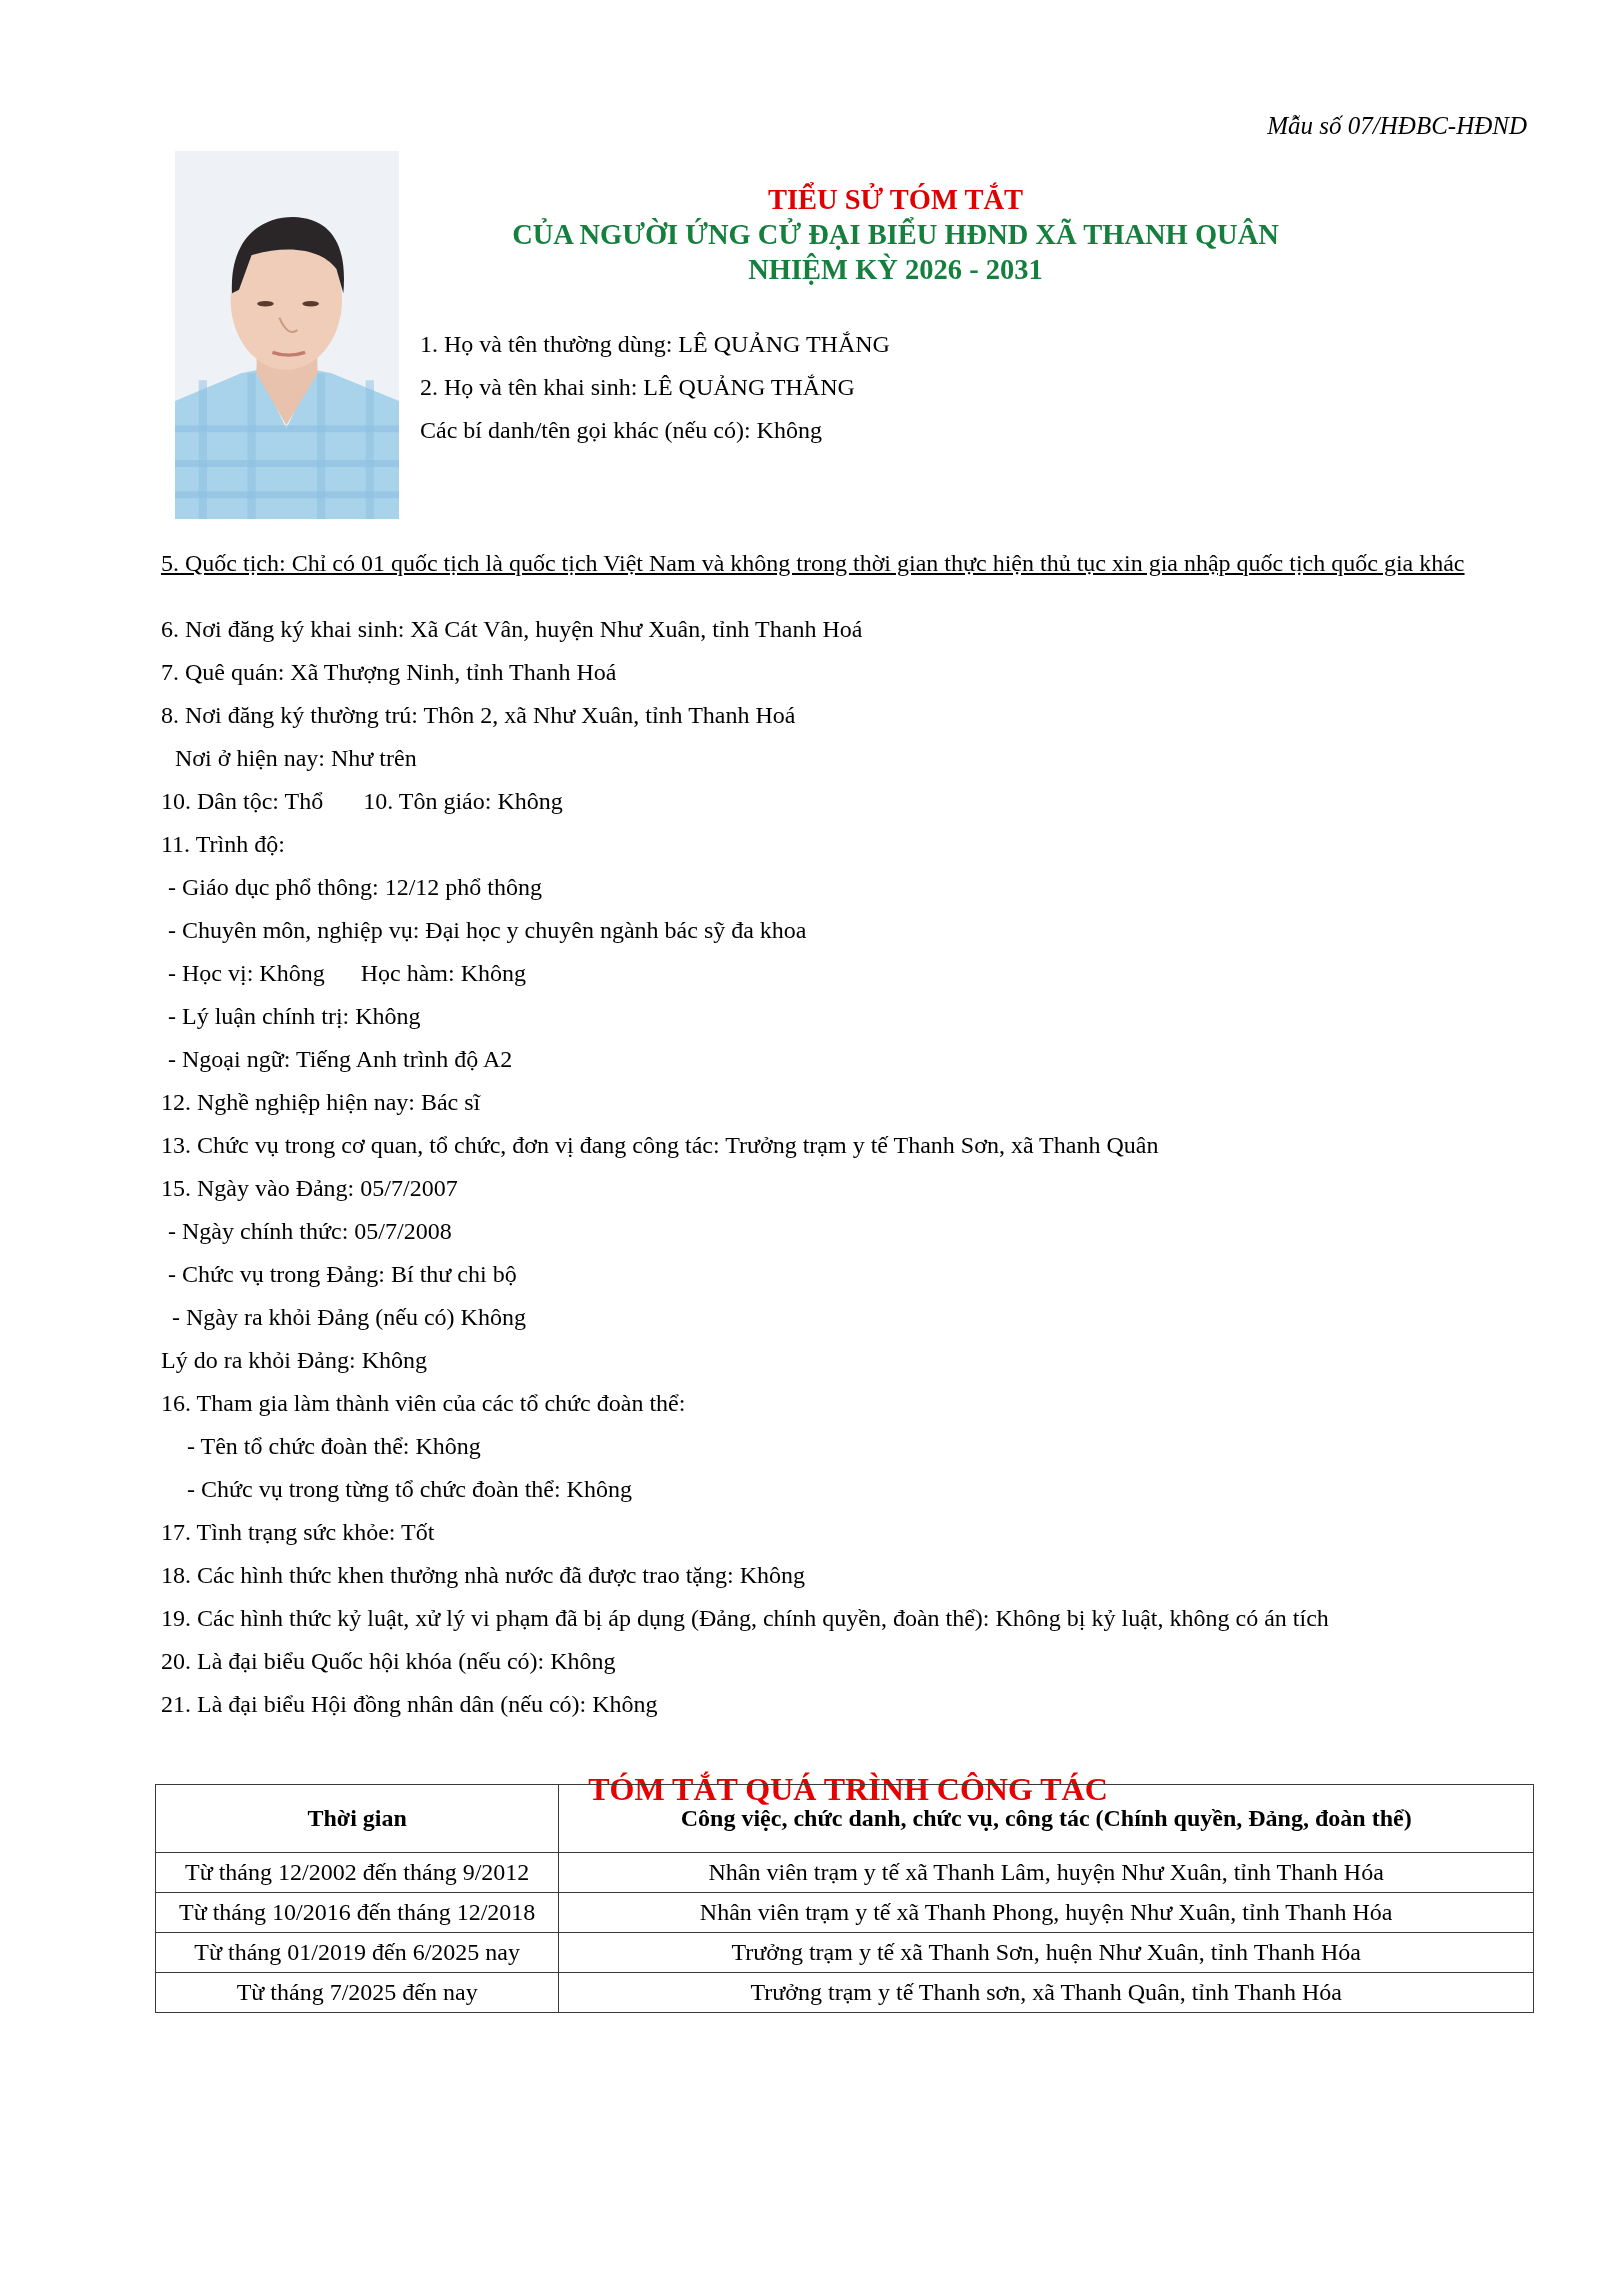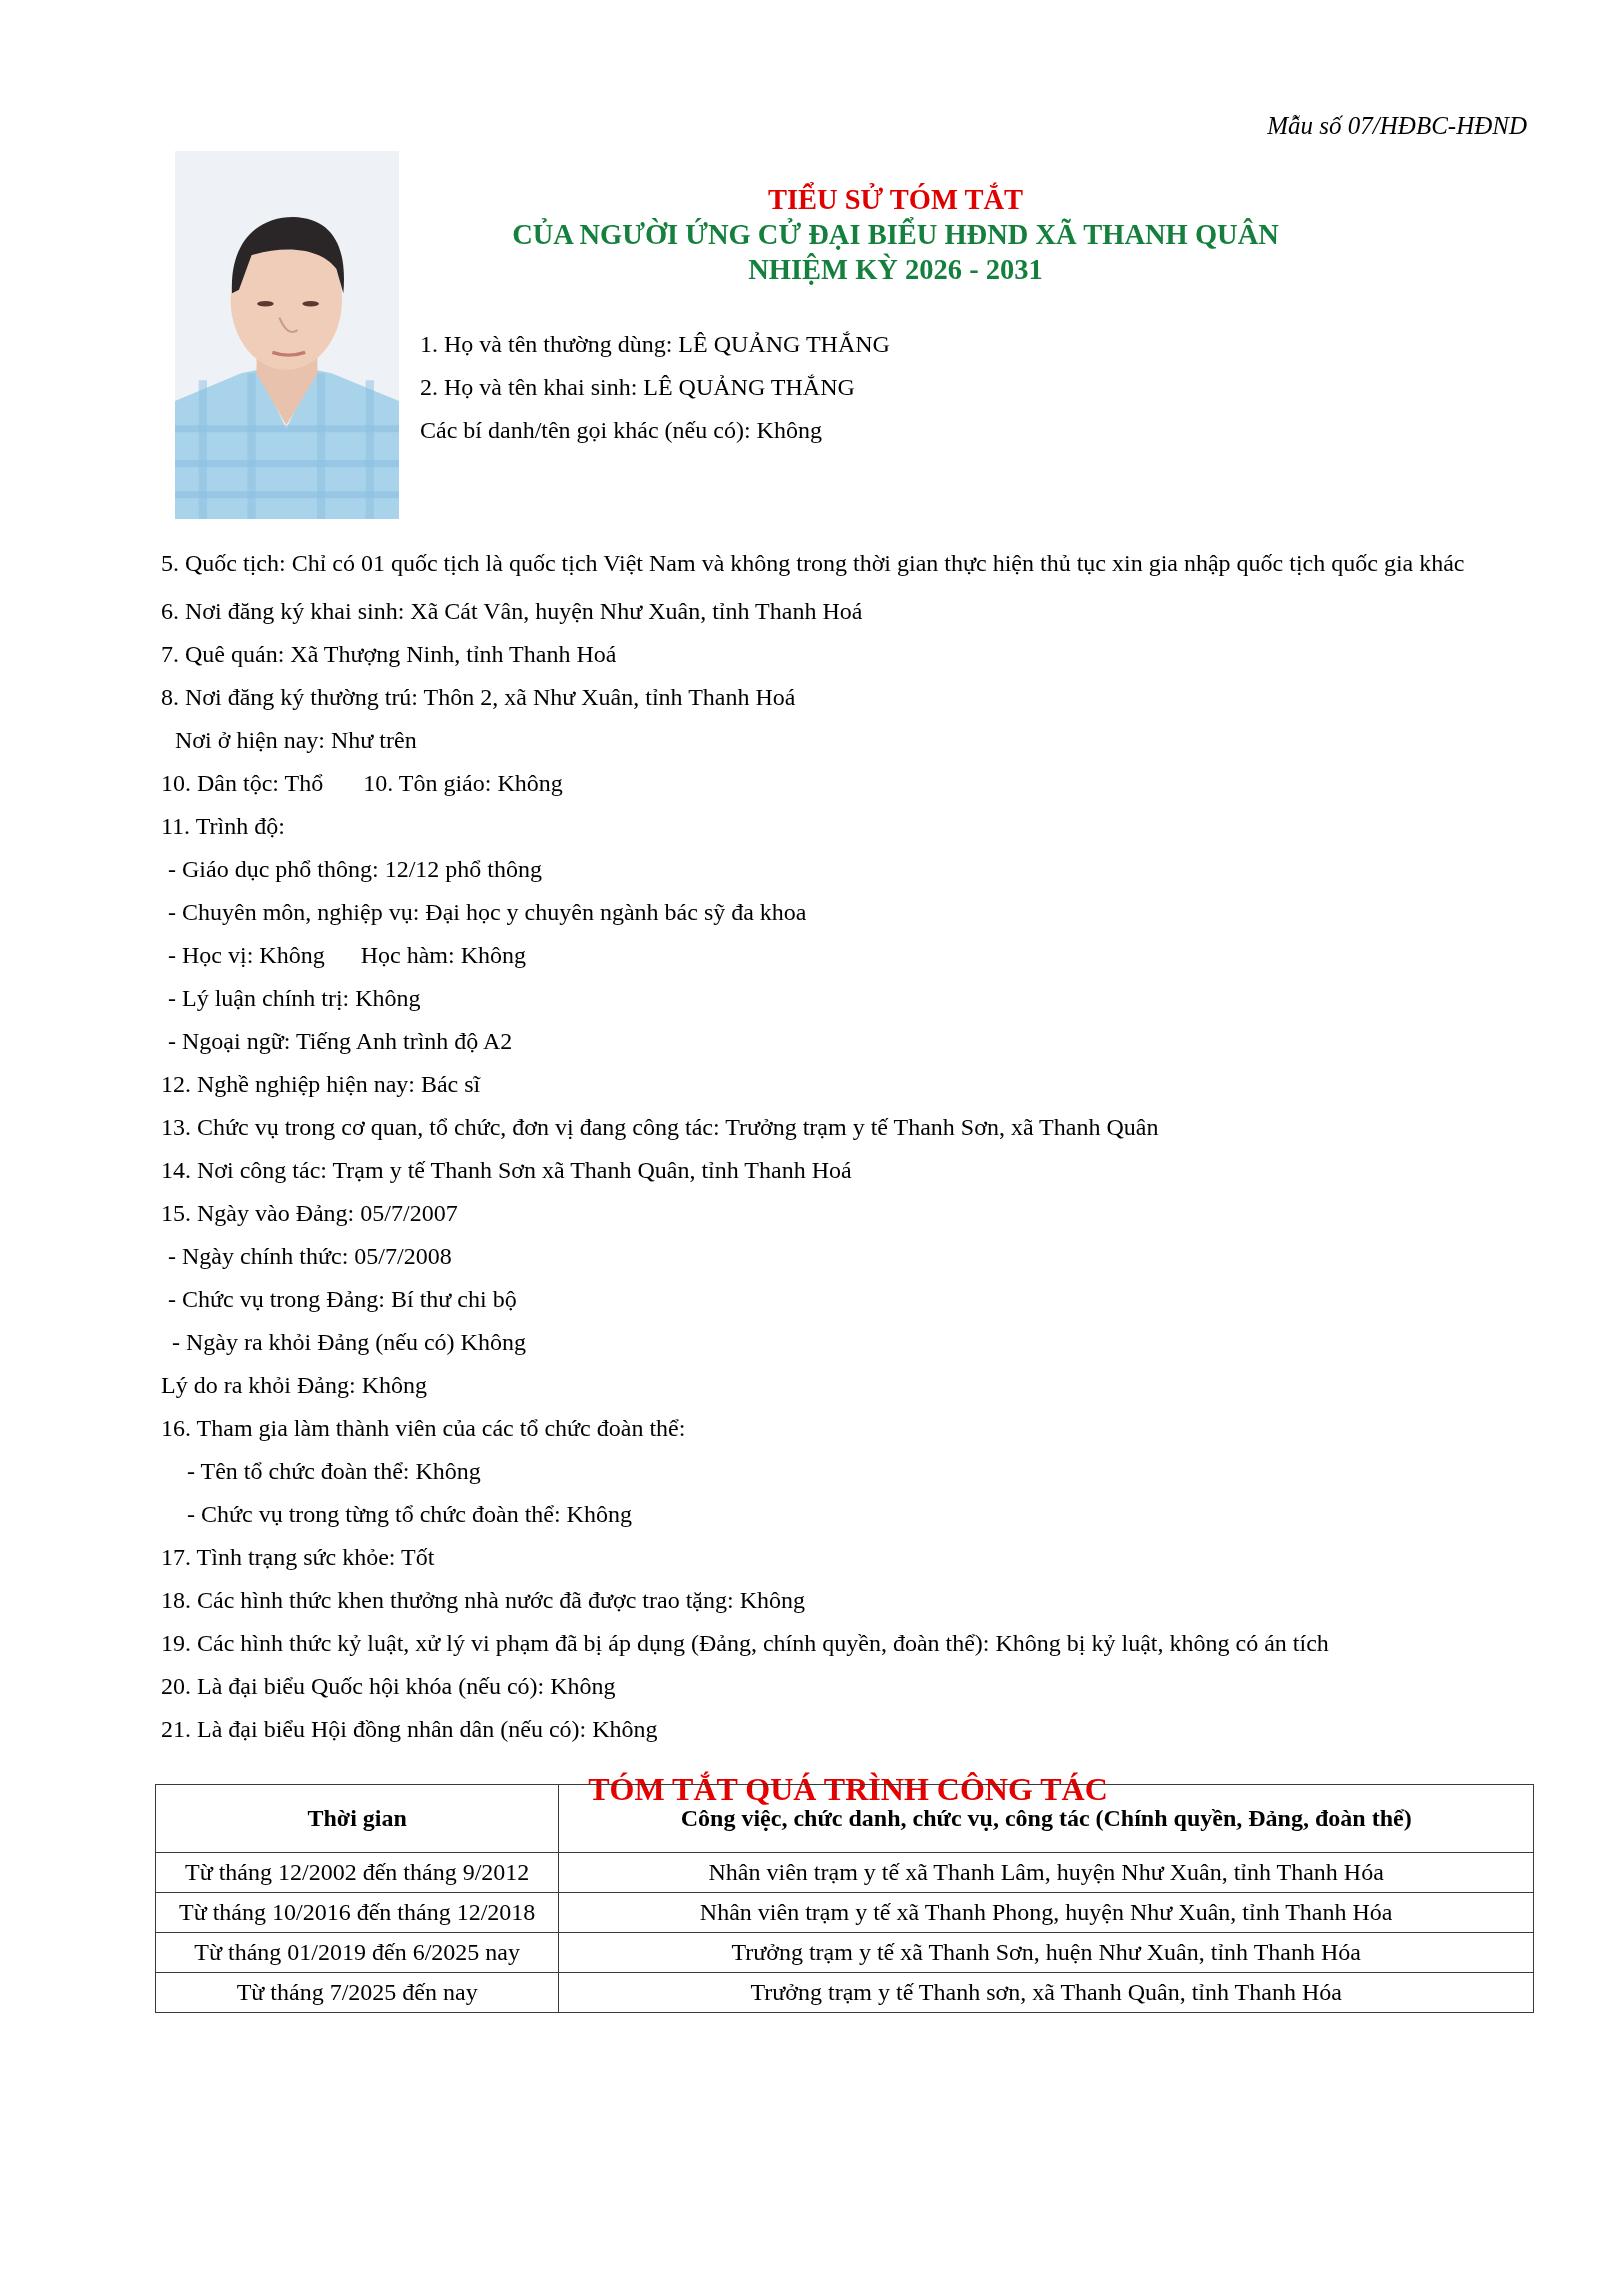--- a/index.html
+++ b/index.html
@@ -29,21 +29,21 @@
   .title-blue { color: #15803d; }
   .intro {
     position: absolute; left: 420px; top: 323px; width: 902px;
     font-size: 24px; line-height: 43px;
   }
   .body {
     position: absolute; left: 161px; top: 547px; width: 1361px;
     font-size: 24px; line-height: 43px;
   }
   .line { white-space: nowrap; }
-  .wrap { white-space: normal; line-height: 32px; margin-bottom: 11px; }
+  .wrap { white-space: normal; line-height: 32px; margin-bottom: 29px; text-decoration: underline; }
   .gap { display: inline-block; }
   .section-title {
     position: absolute; left: 161px; top: 1772px; width: 1374px; text-align: center;
     color: #e60000; font-weight: bold; font-size: 32px; line-height: 35px;
   }
   table.history {
     position: absolute; left: 155px; top: 1784px; width: 1379px;
     border-collapse: collapse; font-size: 24px;
   }
   table.history th, table.history td {
@@ -106,21 +106,20 @@
   <div class="line">11. Trình độ:</div>
   <div class="line" style="padding-left:7px">- Giáo dục phổ thông: 12/12 phổ thông</div>
   <div class="line" style="padding-left:7px">- Chuyên môn, nghiệp vụ: Đại học y chuyên ngành bác sỹ đa khoa</div>
   <div class="line" style="padding-left:7px">
     <span>- Học vị: Không</span><span class="gap" style="width:36px"></span><span>Học hàm: Không</span>
   </div>
   <div class="line" style="padding-left:7px">- Lý luận chính trị: Không</div>
   <div class="line" style="padding-left:7px">- Ngoại ngữ: Tiếng Anh trình độ A2</div>
   <div class="line">12. Nghề nghiệp hiện nay: Bác sĩ</div>
   <div class="line">13. Chức vụ trong cơ quan, tổ chức, đơn vị đang công tác: Trưởng trạm y tế Thanh Sơn, xã Thanh Quân</div>
-  <div class="line">14. Nơi công tác: Trạm y tế Thanh Sơn xã Thanh Quân, tỉnh Thanh Hoá</div>
   <div class="line">15. Ngày vào Đảng: 05/7/2007</div>
   <div class="line" style="padding-left:7px">- Ngày chính thức: 05/7/2008</div>
   <div class="line" style="padding-left:7px">- Chức vụ trong Đảng: Bí thư chi bộ</div>
   <div class="line" style="padding-left:11px">- Ngày ra khỏi Đảng (nếu có) Không</div>
   <div class="line">Lý do ra khỏi Đảng: Không</div>
   <div class="line">16. Tham gia làm thành viên của các tổ chức đoàn thể:</div>
   <div class="line" style="padding-left:26px">- Tên tổ chức đoàn thể: Không</div>
   <div class="line" style="padding-left:26px">- Chức vụ trong từng tổ chức đoàn thể: Không</div>
   <div class="line">17. Tình trạng sức khỏe: Tốt</div>
   <div class="line">18. Các hình thức khen thưởng nhà nước đã được trao tặng: Không</div>

